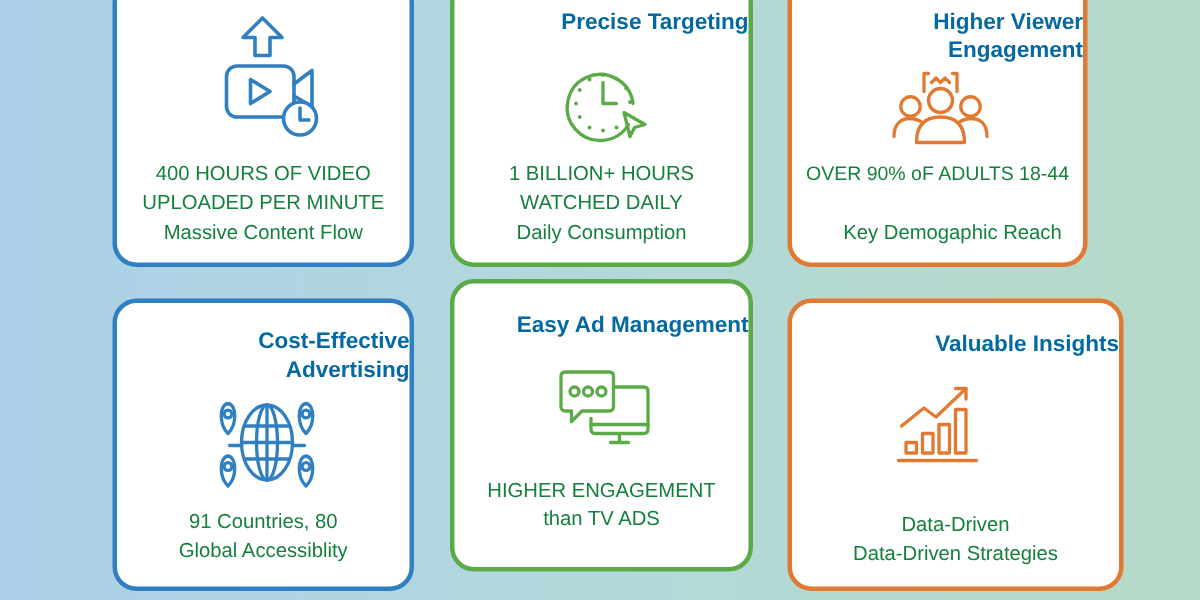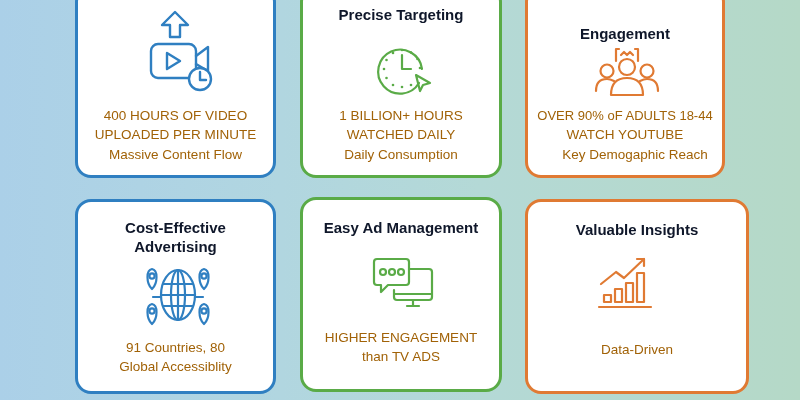--- a/index.html
+++ b/index.html
@@ -18,30 +18,30 @@
     color: #222;
   }
   .card.blue { border-color: #2f7fc1; }
   .card.green { border-color: #5aab47; }
   .card.orange { border-color: #e07a33; }
 
   .c1 { left: 75px;  top: -14px; width: 201px; height: 192px; }
   .c2 { left: 300px; top: -14px; width: 202px; height: 192px; }
   .c3 { left: 525px; top: -14px; width: 200px; height: 192px; }
   .c4 { left: 75px;  top: 199px; width: 201px; height: 195px; padding-left: 38px; }
-  .c5 { left: 300px; top: 197px; width: 202px; height: 195px; }
+  .c5 { left: 300px; top: 186px; width: 202px; height: 195px; }
   .c6 { left: 525px; top: 199px; width: 224px; height: 195px; }
 
   .title {
     position: absolute; left: 0; right: 0;
-    font-weight: bold; font-size: 15px; line-height: 19px; color: #0f172a;
+    font-weight: bold; font-size: 15px; line-height: 19px; color: #0369a1; text-align: right;
   }
   .stat {
     position: absolute; left: 0; right: 0;
-    font-size: 13.5px; line-height: 19px; color: #a16207;
+    font-size: 13.5px; line-height: 19px; color: #15803d;
   }
   .icon { position: absolute; }
   .icon svg { display: block; overflow: visible; }
 </style>
 </head>
 <body>
 
 <div class="card blue c1">
   <div class="icon" style="left:68px; top:20px;">
     <svg width="68" height="82" viewBox="0 0 68 82" fill="none" stroke="#2f7fc1" stroke-width="2.4" stroke-linejoin="round" stroke-linecap="round">
@@ -79,35 +79,35 @@
       </g>
       <path d="M41 32 L55 40 L48 42 L45 48 Z"></path>
     </svg>
   </div>
   <div class="stat" style="top:117px;text-align:center;">1 BILLION+ HOURS</div>
   <div class="stat" style="top:136px;">WATCHED DAILY</div>
   <div class="stat" style="top:156px;">Daily Consumption</div>
 </div>
 
 <div class="card orange c3">
+  <div class="title" style="top:16px;">Higher Viewer</div>
   <div class="title" style="top:35px;">Engagement</div>
   <div class="icon" style="left:67px; top:58px;">
     <svg width="64" height="50" viewBox="0 0 64 50" fill="none" stroke="#e07a33" stroke-width="2.2" stroke-linejoin="round" stroke-linecap="round">
       <path d="M21 14 V2 H24 M43 14 V2 H40"></path>
       <path d="M26 8 L29 5 L32 8 L35 5 L38 8"></path>
       <circle cx="12" cy="24" r="6.5"></circle>
       <path d="M1 44 C1 35 6 32 12 32 C15 32 17 33 19 34"></path>
       <circle cx="52" cy="24" r="6.5"></circle>
       <path d="M63 44 C63 35 58 32 52 32 C49 32 47 33 45 34"></path>
       <circle cx="32" cy="20" r="8"></circle>
       <path d="M16 48 C16 36 22 31 32 31 C42 31 48 36 48 48 Z"></path>
     </svg>
   </div>
   <div class="stat" style="top:117px; font-size:13px;">OVER 90% oF ADULTS 18-44</div>
-  <div class="stat" style="top:136px;">WATCH YOUTUBE</div>
   <div class="stat" style="top:156px;padding-left:20px;">Key Demogaphic Reach</div>
 </div>
 
 <div class="card blue c4">
   <div class="title" style="top:16px;">Cost-Effective</div>
   <div class="title" style="top:35px;">Advertising</div>
   <div class="icon" style="left:66px; top:64px;">
     <svg width="68" height="60" viewBox="0 0 68 60" fill="none" stroke="#2f7fc1" stroke-width="2.2" stroke-linejoin="round" stroke-linecap="round">
       <ellipse cx="34" cy="29" rx="17" ry="25"></ellipse>
       <ellipse cx="34" cy="29" rx="7" ry="25"></ellipse>
@@ -151,13 +151,14 @@
       <path d="M3 27 L18 15 L26 21 L46 2"></path>
       <path d="M39 2 H46 V9"></path>
       <rect x="6" y="38" width="7" height="7"></rect>
       <rect x="17" y="32" width="7" height="13"></rect>
       <rect x="28" y="26" width="7" height="19"></rect>
       <rect x="39" y="16" width="7" height="29"></rect>
       <path d="M1 50 H53"></path>
     </svg>
   </div>
   <div class="stat" style="top:138px;">Data-Driven</div>
+  <div class="stat" style="top:157px;">Data-Driven Strategies</div>
 </div>
 
 </body></html>

